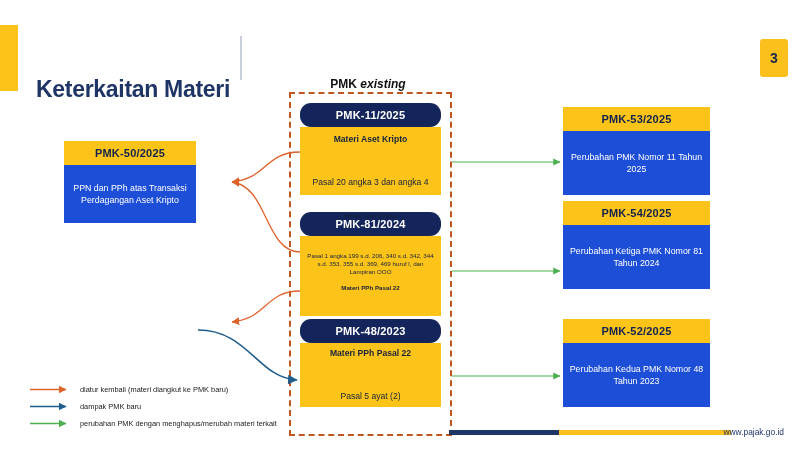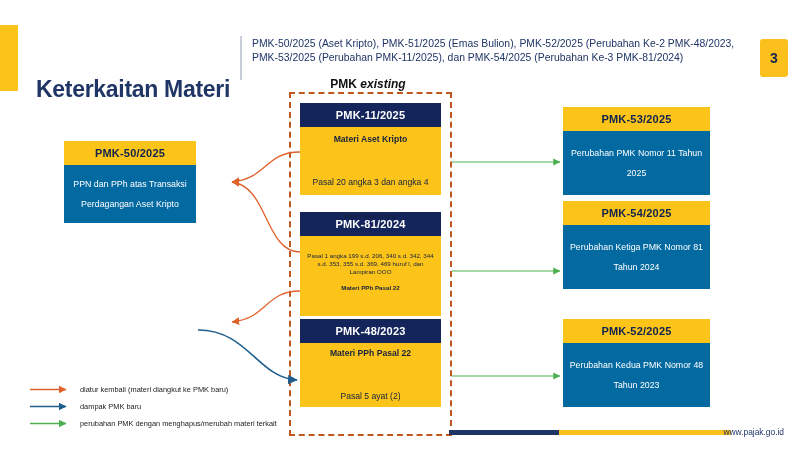--- a/index.html
+++ b/index.html
@@ -55,23 +55,23 @@
     font-size:11px;font-weight:bold;text-align:center;
     display:flex;align-items:center;justify-content:center;
     letter-spacing:.2px;
   }
   .card .bdy{
     display:flex;flex-direction:column;align-items:center;justify-content:center;
     text-align:center;padding:20px 6px;box-sizing:border-box;
   }
   
   .card.y-n .hdr{background:#FCC419;color:#11224e;height:24px;}
-  .card.y-n .bdy{background:#0369a1;color:#ffffff;font-size:8.8px;line-height:20px;align-items:flex-end;}
-  
-  .card.n-y .hdr{background:#14255C;color:#ffffff;height:24px;}
+  .card.y-n .bdy{background:#1d4ed8;color:#ffffff;font-size:8.8px;line-height:12px;align-items:flex-end;}
+  
+  .card.n-y .hdr{background:#14255C;color:#ffffff;height:24px;border-radius:11px;}
   .card.n-y .bdy{background:#FCC419;color:#15213f;}
 
   .b-title{font-weight:bold;}
   .b-sub{font-weight:normal;margin-top:32px;}
   .tiny{font-size:6.2px;line-height:8.2px;}
   .mid{font-size:8.6px;line-height:11.5px;}
 
   
   .legend{position:absolute;left:30px;top:381px;width:300px;}
   .legend-row{display:flex;align-items:center;height:17px;}
@@ -86,21 +86,20 @@
   svg.overlay{position:absolute;left:0;top:0;width:800px;height:450px;pointer-events:none;}
 </style>
 </head>
 <body>
 
 <div class="slide">
 
   <div class="left-accent"></div>
   <div class="title">Keterkaitan Materi</div>
   <div class="title-divider"></div>
-  <div class="subtitle">PMK-50/2025 (Aset Kripto), PMK-51/2025 (Emas Bulion), PMK-52/2025 (Perubahan Ke-2 PMK-48/2023, PMK-53/2025 (Perubahan PMK-11/2025), dan PMK-54/2025 (Perubahan Ke-3 PMK-81/2024)</div>
   <div class="page-badge">3</div>
 
   <div class="group-label"><span>PMK </span><i>existing</i></div>
   <div class="dashed-box"></div>
 
   <div class="card y-n" style="left:64px;top:141px;width:132px;height:82px;">
     <div class="hdr">PMK-50/2025</div>
     <div class="bdy" style="height:58px;">
       <div>PPN dan PPh atas Transaksi Perdagangan Aset Kripto</div>
     </div>

